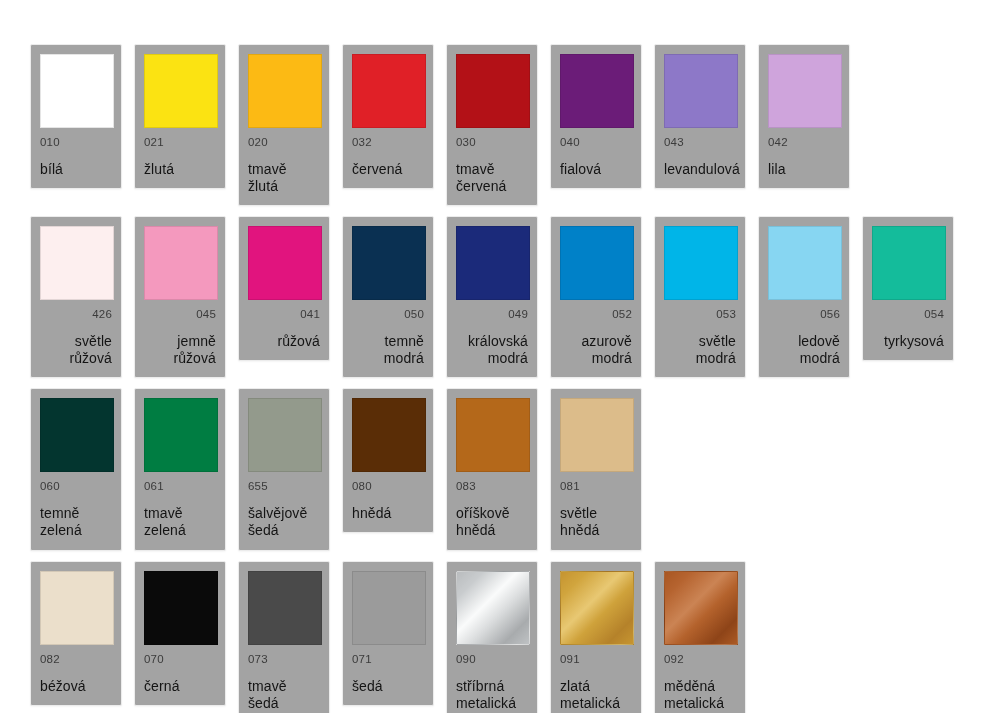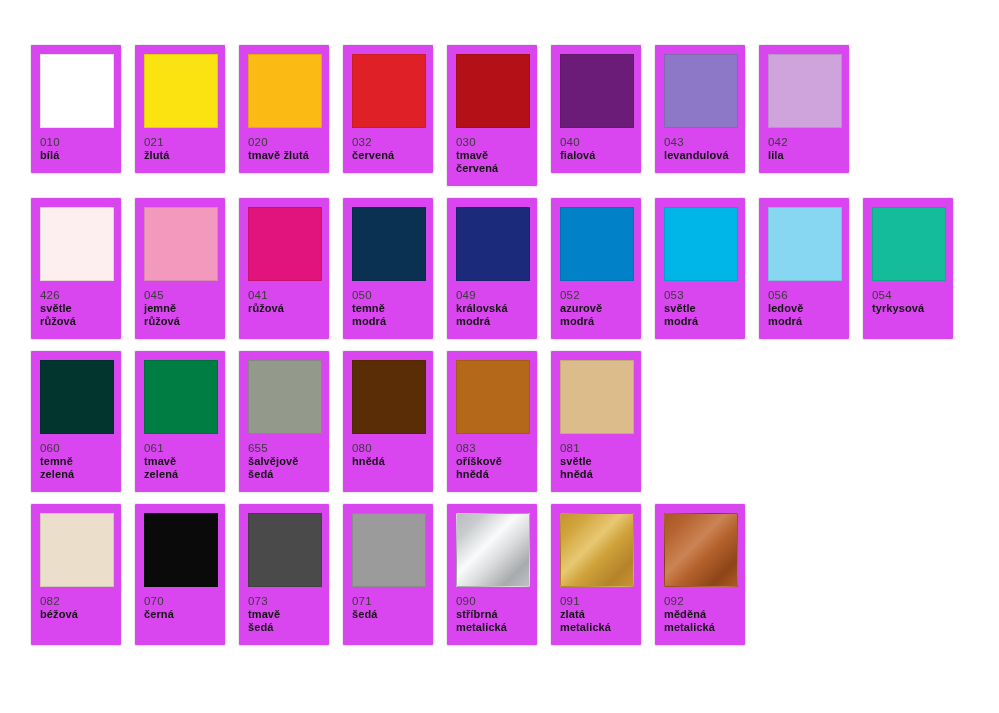--- a/index.html
+++ b/index.html
@@ -17,21 +17,21 @@
     overflow: hidden;
   }
   .swatch-row {
     display: flex;
     align-items: flex-start;
     margin-bottom: 10px;
   }
   .swatch-card {
     width: 92px;
     margin-right: 12px;
-    background: #d946ef;
+    background: #a3a3a3;
     border: 1px solid #ececec;
     border-radius: 2px;
     padding: 9px 9px 10px 9px;
     box-shadow: 0 1px 2px rgba(0,0,0,0.045);
     display: flex;
     flex-direction: column;
   }
   .swatch-card:last-child { margin-right: 0; }
   .swatch-chip {
     width: 74px;
@@ -43,31 +43,31 @@
     margin-top: 7px;
     line-height: 1.22;
   }
   .swatch-code {
     font-size: 11.5px;
     color: #3b3b3b;
     letter-spacing: 0.2px;
     display: block;
   }
   .swatch-name {
-    font-size: 11px;
-    font-weight: bold;
+    font-size: 14px;
+    font-weight: normal;
     color: #141414;
     display: block;
-    margin-top: 0;
+    margin-top: 12px;
     letter-spacing: 0.1px;
     white-space: pre-line;
   }
   
   .swatch-row.r1 .swatch-card { min-height: 130px; }
-  .swatch-row.r2 .swatch-card { min-height: 143px; }
+  .swatch-row.r2 .swatch-card { min-height: 143px; text-align: right; }
   .swatch-row.r3 .swatch-card { min-height: 143px; }
   .swatch-row.r4 .swatch-card { min-height: 143px; }
 </style>
 </head>
 <body>
 
 <div id="palette-page">
   <div class="swatch-grid">
       <div class="swatch-row r1">
         <div class="swatch-card">

